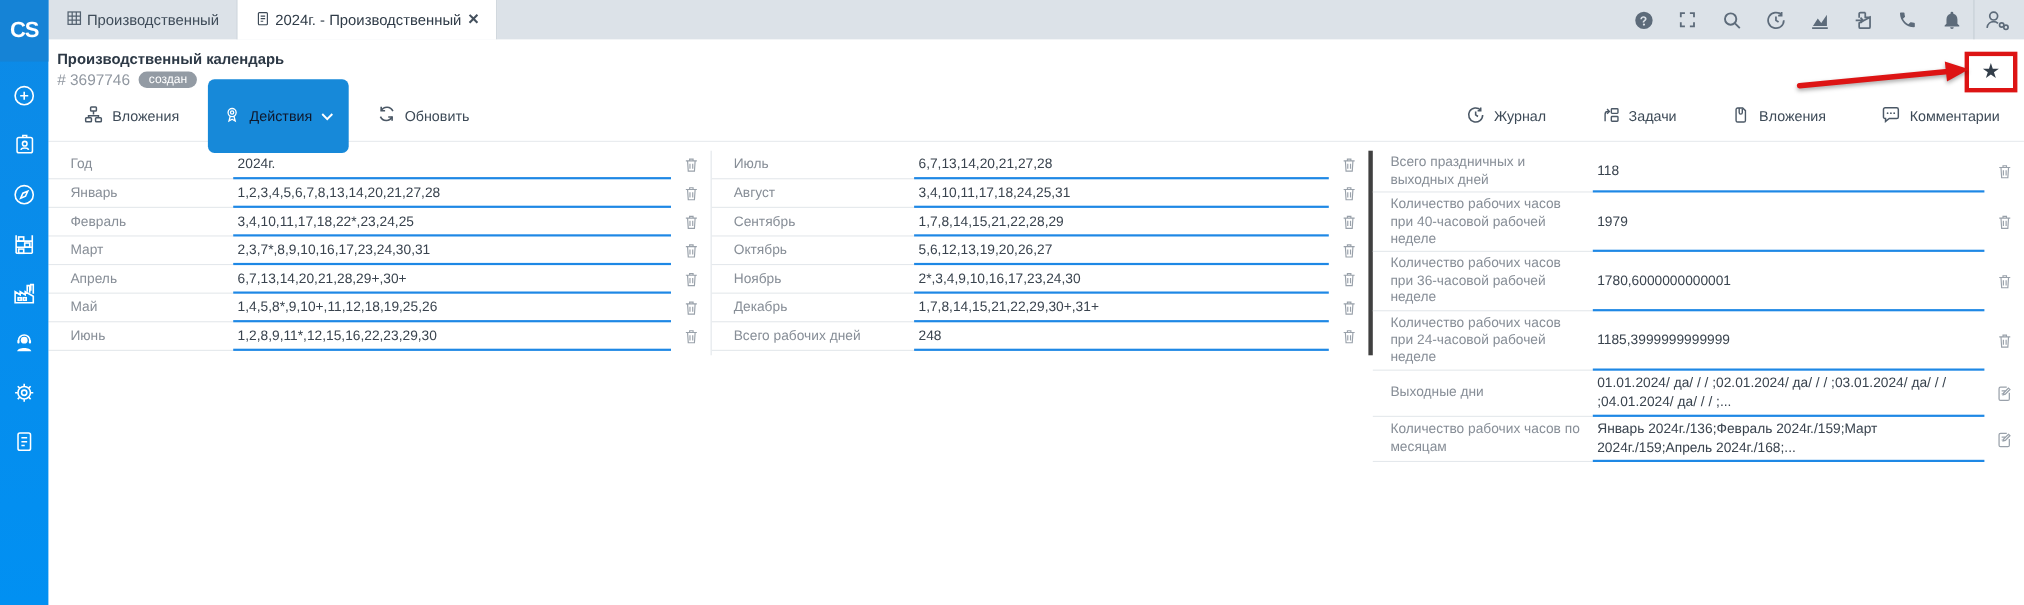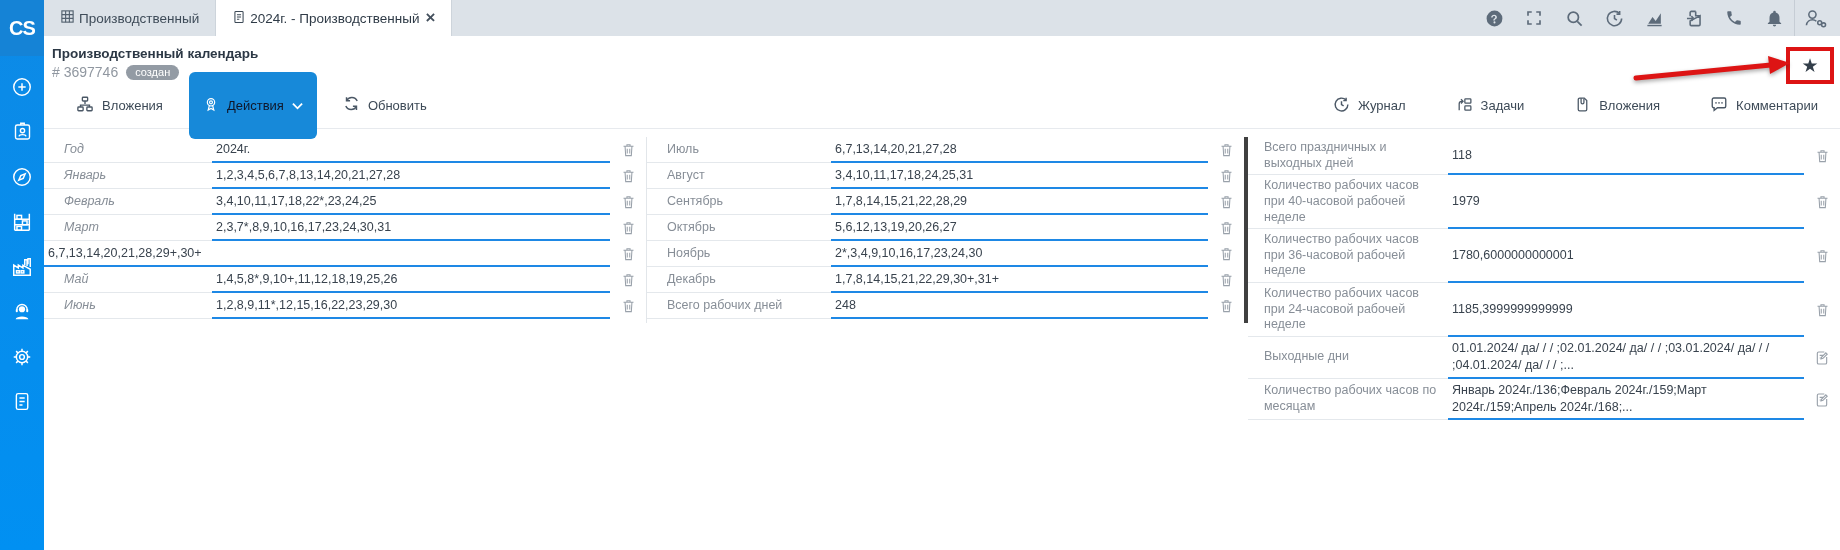--- a/index.html
+++ b/index.html
@@ -50,21 +50,21 @@
 
   
   .form { display:flex; align-items:flex-start; border-top:1px solid #e7eaee; margin-top:6px; padding-top:8px; }
   .fcol { padding-bottom:4px; }
   .fcol-0 { width:603px; border-right:1px solid #e2e6ea; }
   .fcol-1 { width:601px; border-right:4px solid #404040; }
   .fcol-2 { width:592px; }
   .frow { display:flex; align-items:stretch; min-height:26px; }
   .flabel { flex:none; display:flex; align-items:center; color:#878e97; font-size:12.5px;
     line-height:1.25; border-bottom:1px solid #e4e8ec; padding:3px 8px 3px 20px; }
-  .fcol-0 .flabel { width:168px;font-style:italic; }
+  .fcol-0 .flabel { width:168px; }
   .fcol-1 .flabel { width:184px; }
   .fcol-2 .flabel { width:200px; padding-left:16px; }
   .fvalue { flex:1; display:flex; align-items:center; color:#39434e; font-size:12.5px;
     line-height:1.35; border-bottom:2px solid #1e88e5; padding:3px 4px; cursor:text; }
   .ficon { flex:none; width:36px; display:flex; align-items:center; justify-content:center;
     color:#99a1aa; background:none; border:none; cursor:pointer; }
 
   
   .anno-arrow { position:absolute; left:1628px; top:52px; z-index:20; pointer-events:none;
     filter:drop-shadow(0 2px 2px rgba(0,0,0,.35)); }
@@ -347,20 +347,21 @@
           <div class="frow">
             <div class="flabel">Март</div>
             <div class="fvalue">2,3,7*,8,9,10,16,17,23,24,30,31</div>
             <button class="ficon">
               <svg width="15" height="16" viewBox="0 0 24 24" fill="none" stroke="currentColor" stroke-width="1.7">
                 <path d="M4 6h16M9.5 6V3.5h5V6M6.5 6l1 15h9l1-15M10 10v7.5M14 10v7.5"></path>
               </svg>
             </button>
           </div>
           <div class="frow">
+            <div class="flabel">Апрель</div>
             <div class="fvalue">6,7,13,14,20,21,28,29+,30+</div>
             <button class="ficon">
               <svg width="15" height="16" viewBox="0 0 24 24" fill="none" stroke="currentColor" stroke-width="1.7">
                 <path d="M4 6h16M9.5 6V3.5h5V6M6.5 6l1 15h9l1-15M10 10v7.5M14 10v7.5"></path>
               </svg>
             </button>
           </div>
           <div class="frow">
             <div class="flabel">Май</div>
             <div class="fvalue">1,4,5,8*,9,10+,11,12,18,19,25,26</div>

